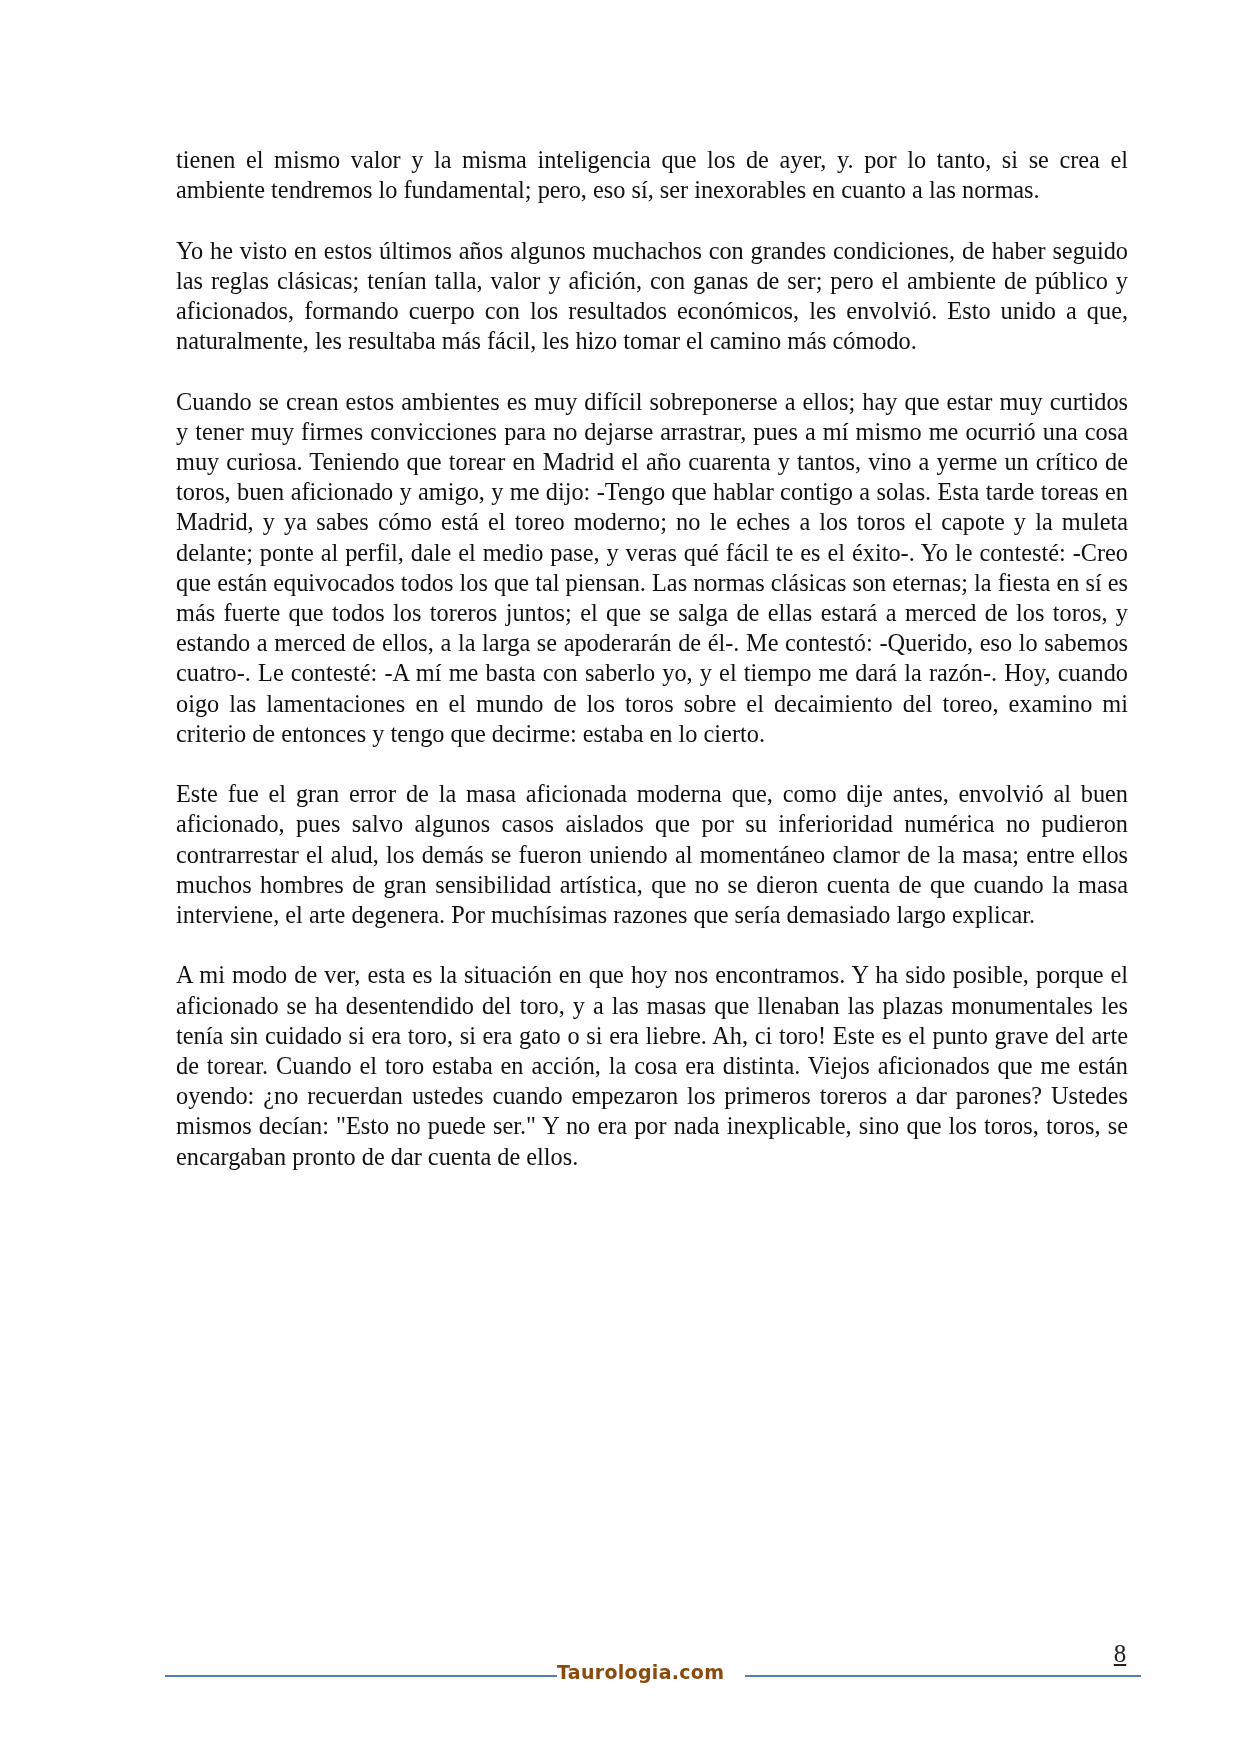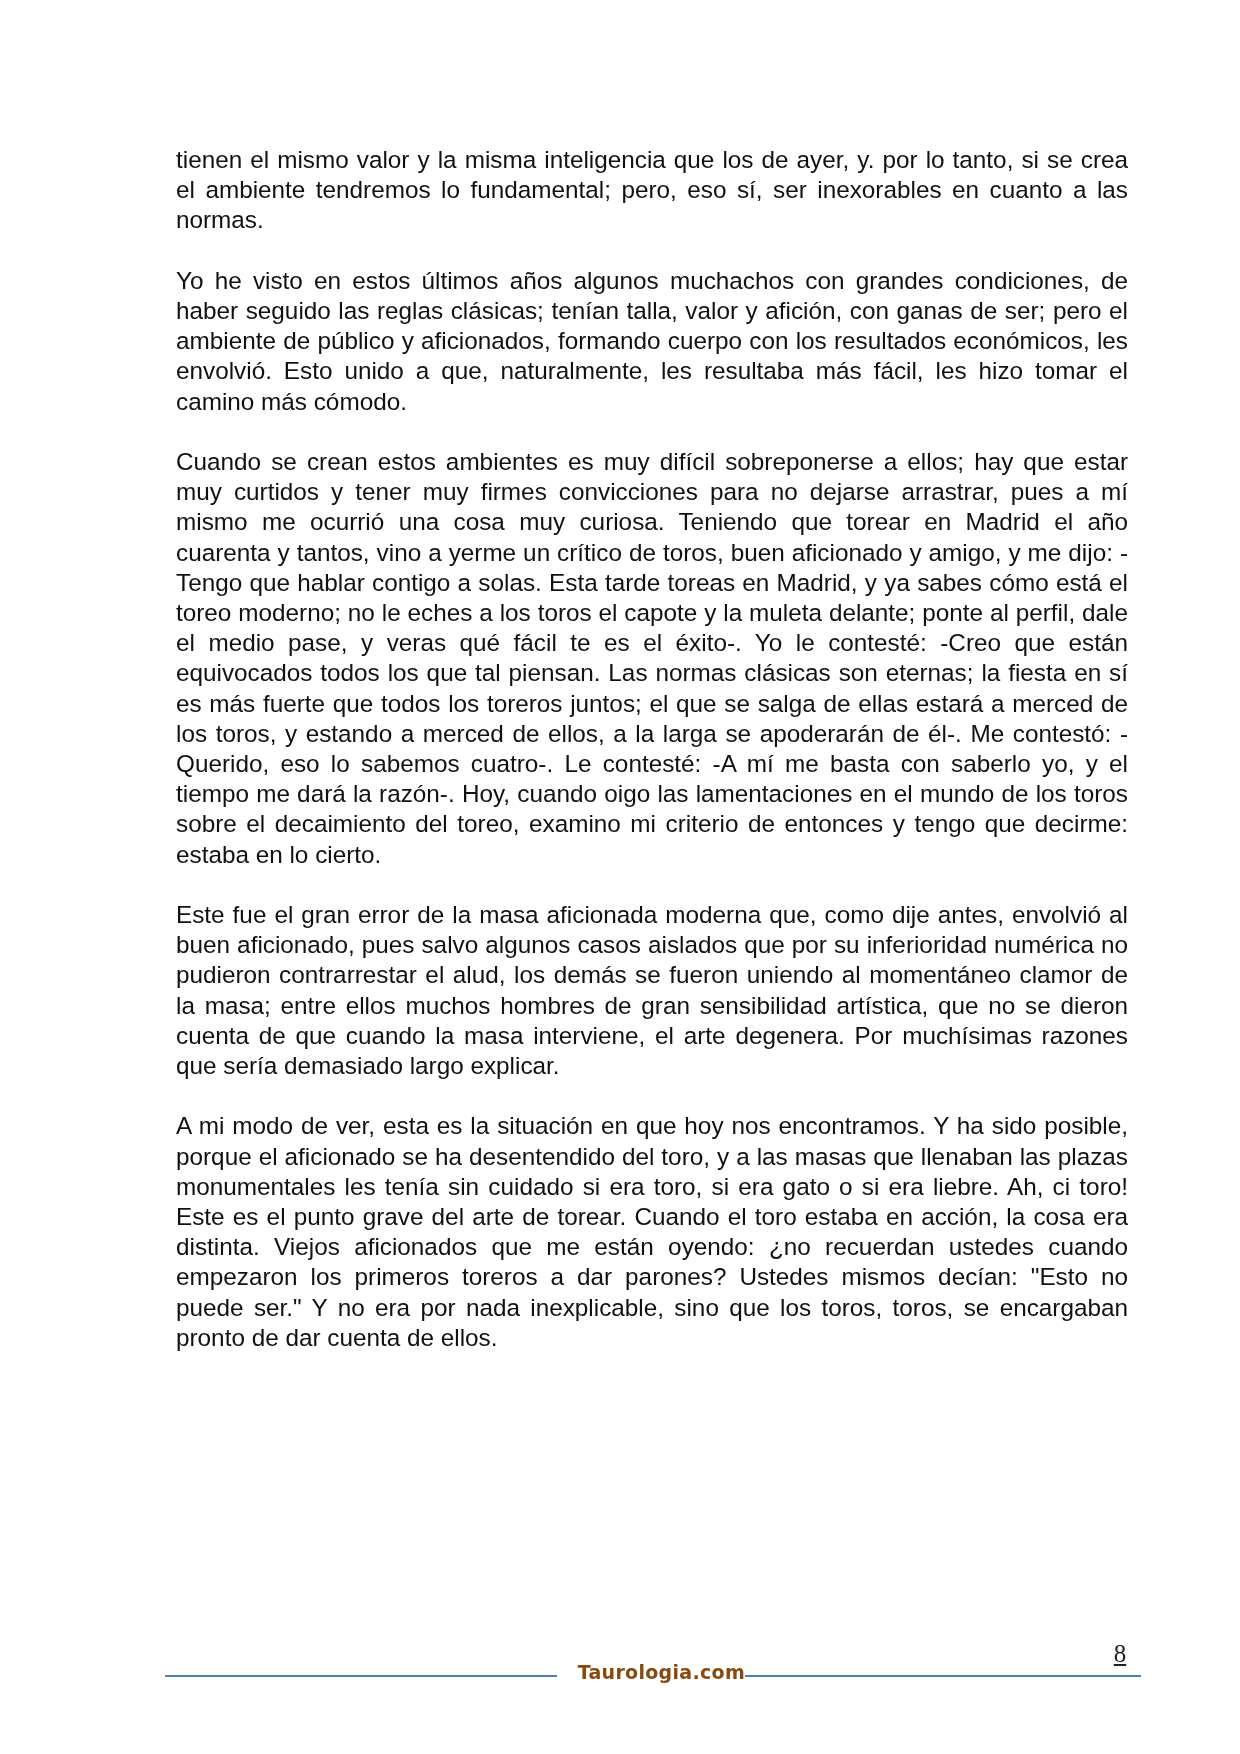--- a/index.html
+++ b/index.html
@@ -4,28 +4,28 @@
 <style>
   html, body { margin: 0; padding: 0; background: #ffffff; }
   body { width: 1240px; height: 1754px; position: relative; overflow: hidden; }
   .page { position: absolute; left: 0; top: 0; width: 1240px; height: 1754px; background: #fff; }
   .body-text {
     position: absolute; left: 176px; top: 145px; width: 952px;
     font-family: "Liberation Sans", sans-serif;
     font-size: 24.3px; line-height: 30.2px; color: #111;
     text-align: justify;
   }
-  .body-text p { margin: 0 0 30.2px 0; }
+  .body-text p { margin: 0 0 30.2px 0; font-family: Liberation Serif, serif; }
   .footer-line {
     position: absolute; top: 1675px; height: 2px; background: #4f7fb5;
   }
   .footer-line.left { left: 165px; width: 392px; }
   .footer-line.right { left: 745px; width: 396px; }
   .footer-brand {
-    position: absolute; top: 1661px; left: 557px; width: 188px; text-align: right;
+    position: absolute; top: 1661px; left: 557px; width: 188px; text-align: left;
     font-family: "DejaVu Sans", sans-serif; font-weight: bold; font-size: 19px;
     color: #8a4a0e; letter-spacing: 0.3px;
   }
   .page-number {
     position: absolute; top: 1640px; left: 1108px; width: 24px; text-align: center;
     font-family: "Liberation Serif", serif; font-size: 25px; color: #222;
     text-decoration: underline; text-underline-offset: 2px;
   }
 </style>
 </head>

